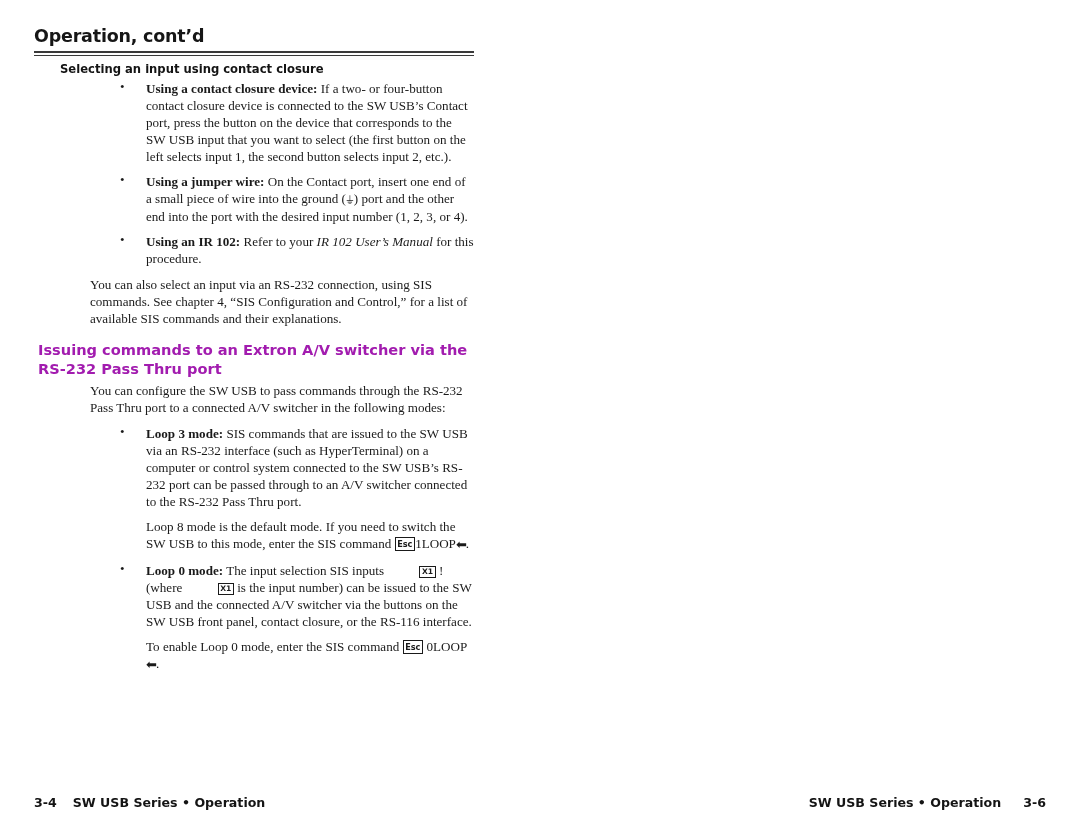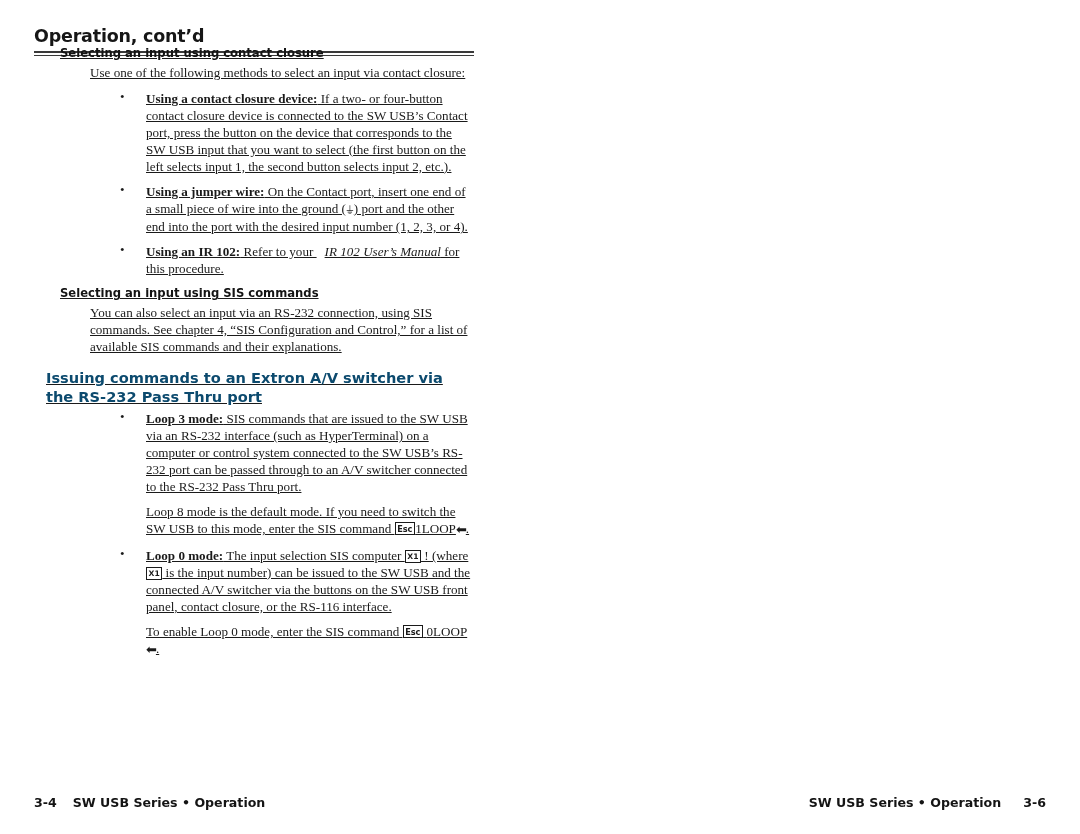--- a/index.html
+++ b/index.html
@@ -28,38 +28,38 @@
     font-size: 17.5px;
     letter-spacing: -0.2px;
     color: #161616;
     margin: 0 0 5px 0;
   }
   .rule-thick { height: 2.4px; background: #3a3a3a; width: 440px; }
   .rule-thin  { height: 0.9px; background: #3a3a3a; width: 440px; margin-top: 1.4px; }
 
   
   .col { position: absolute; }
-  .col-left  { left: 34px;  top: 46px; width: 440px; text-decoration: underline; }
+  .col-left  { left: 34px;  top: 62px; width: 440px; }
 
   h2.heading-a {
     font-family: "DejaVu Sans", sans-serif;
     font-weight: bold;
     font-size: 11.6px;
     line-height: 1.28;
     color: #141414;
     margin: 0 0 3px 0;
     padding-left: 26px;
   }
   h2.heading-b {
     font-family: "DejaVu Sans", sans-serif;
     font-weight: bold;
     font-size: 14.6px;
     line-height: 1.30;
-    color: #0c4a6e;
-    margin: 14px 0 3px 12px;
+    color: #a21caf;
+    margin: 14px 0 3px 4px;
     padding-left: 0px;
   }
 
   p.body {
     font-size: 13.1px;
     line-height: 1.30;
     margin: 0 0 9px 0;
     padding-left: 56px;
     text-align: left;
   }
@@ -82,21 +82,21 @@
     font-size: 13px;
     line-height: 1.30;
   }
   ul.bullets li p.sub {
     margin: 8px 0 0 0;
     font-size: 13.1px;
     line-height: 1.30;
   }
 
   b, strong { font-weight: bold; }
-  i, em { font-style: italic; margin-left: 8px; }
+  i, em { font-style: italic; }
 
   
   .keycap {
     display: inline-block;
     font-family: "DejaVu Sans", sans-serif;
     font-weight: bold;
     font-size: 8.2px;
     line-height: 1;
     border: 1.2px solid #1a1a1a;
     padding: 1.4px 1.8px 1.6px 1.8px;
@@ -105,20 +105,21 @@
   }
   .keycap-sans {
     display: inline-block;
     font-family: "DejaVu Sans", sans-serif;
     font-weight: bold;
     font-size: 7.6px;
     line-height: 1;
     border: 1.2px solid #1a1a1a;
     padding: 1.2px 1.6px 1.4px 1.6px;
     vertical-align: 1.5px;
+    margin-left: 32px;
   }
   .enter-arrow {
     display: inline-block;
     font-family: "DejaVu Sans", sans-serif;
     font-size: 13px;
     vertical-align: -1px;
     letter-spacing: -1px;
   }
   .gnd { display: inline-block; font-family: "DejaVu Sans", sans-serif; font-size: 11px; vertical-align: -1px; }
 
@@ -146,51 +147,50 @@
 
     <div class="running-head">
       <div class="running-head-title">Operation, cont’d</div>
       <div class="rule-thick"></div>
       <div class="rule-thin"></div>
     </div>
 
     <div class="col col-left">
 
       <h2 class="heading-a">Selecting an input using contact closure</h2>
-      <p class="body">Use one of the following methods to select an input via contact closure:</p>
 
       <ul class="bullets">
         <li>
           <span class="dot">•</span>
           <b>Using a contact closure device:</b><span> If a two- or four-button contact closure device is connected to the SW USB’s Contact port, press the button on the device that corresponds to the SW USB input that you want to select (the first button on the left selects input 1, the second button selects input 2, etc.).</span>
         </li>
         <li>
           <span class="dot">•</span>
           <b>Using a jumper wire:</b><span> On the Contact port, insert one end of a small piece of wire into the ground (</span><span class="gnd">⏚</span><span>) port and the other end into the port with the desired input number (1, 2, 3, or 4).</span>
         </li>
         <li>
           <span class="dot">•</span>
           <b>Using an IR 102:</b><span> Refer to your </span><i>IR 102 User’s Manual</i><span> for this procedure.</span>
         </li>
       </ul>
 
-      <h2 class="heading-a">Selecting an input using SIS commands</h2>
       <p class="body">You can also select an input via an RS-232 connection, using SIS commands.  See chapter 4, “SIS Configuration and Control,” for a list of available SIS commands and their explanations.</p>
 
       <h2 class="heading-b">Issuing commands to an Extron A/V switcher via the RS-232 Pass Thru port</h2>
+      <p class="body">You can configure the SW USB to pass commands through the RS-232 Pass Thru port to a connected A/V switcher in the following modes:</p>
 
       <ul class="bullets">
         <li>
           <span class="dot">•</span>
           <b>Loop 3 mode:</b><span> SIS commands that are issued to the SW USB via an RS-232 interface (such as HyperTerminal) on a computer or control system connected to the SW USB’s RS-232 port can be passed through to an A/V switcher connected to the RS-232 Pass Thru port.</span>
           <p class="sub"><span>Loop 8 mode is the default mode.  If you need to switch the SW USB to this mode, enter the SIS command </span><span class="keycap">Esc</span><span>1LOOP</span><span class="enter-arrow">⬅</span><span>.</span></p>
         </li>
         <li>
           <span class="dot">•</span>
-          <b>Loop 0 mode:</b><span> The input selection SIS computer </span><span class="keycap-sans">X1</span><span> ! (where </span><span class="keycap-sans">X1</span><span> is the input number) can be issued to the SW USB and the connected A/V switcher via the buttons on the SW USB front panel, contact closure, or the RS-116 interface.</span>
+          <b>Loop 0 mode:</b><span> The input selection SIS inputs </span><span class="keycap-sans">X1</span><span> ! (where </span><span class="keycap-sans">X1</span><span> is the input number) can be issued to the SW USB and the connected A/V switcher via the buttons on the SW USB front panel, contact closure, or the RS-116 interface.</span>
           <p class="sub"><span>To enable Loop 0 mode, enter the SIS command </span><span class="keycap">Esc</span> <span>0LOOP</span><span class="enter-arrow">⬅</span><span>.</span></p>
         </li>
       </ul>
 
     </div>
 
     <div class="footer footer-left">
       <span class="folio">3-4</span><span>SW USB Series • Operation</span>
     </div>
   </div>

